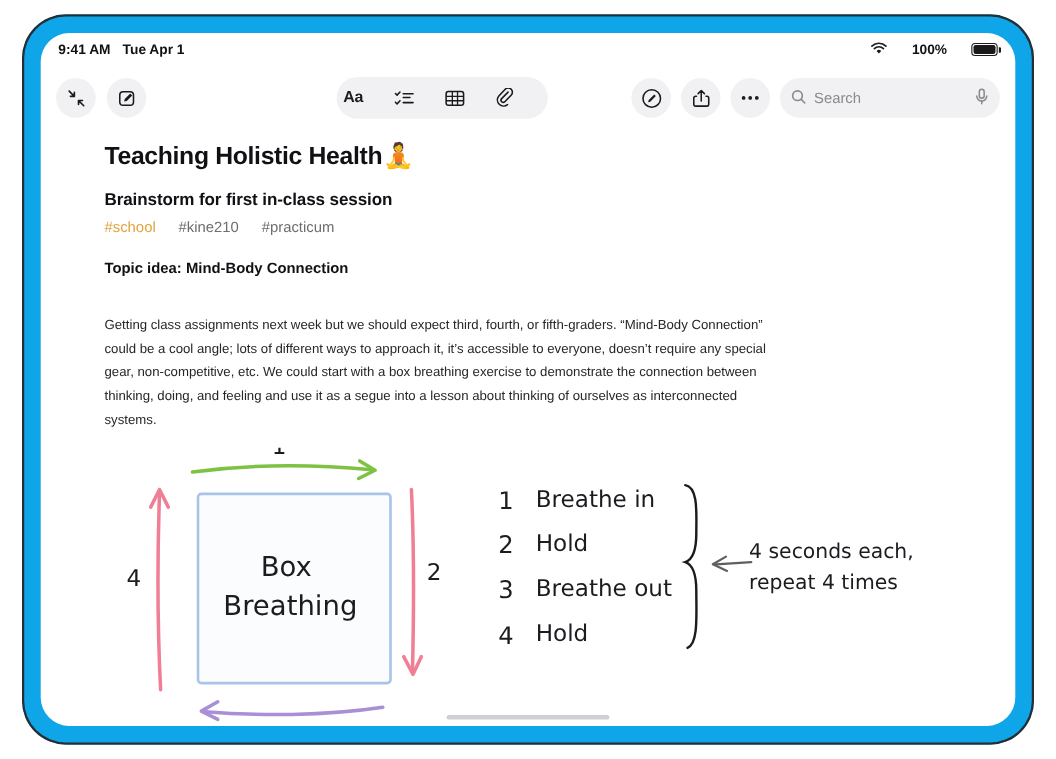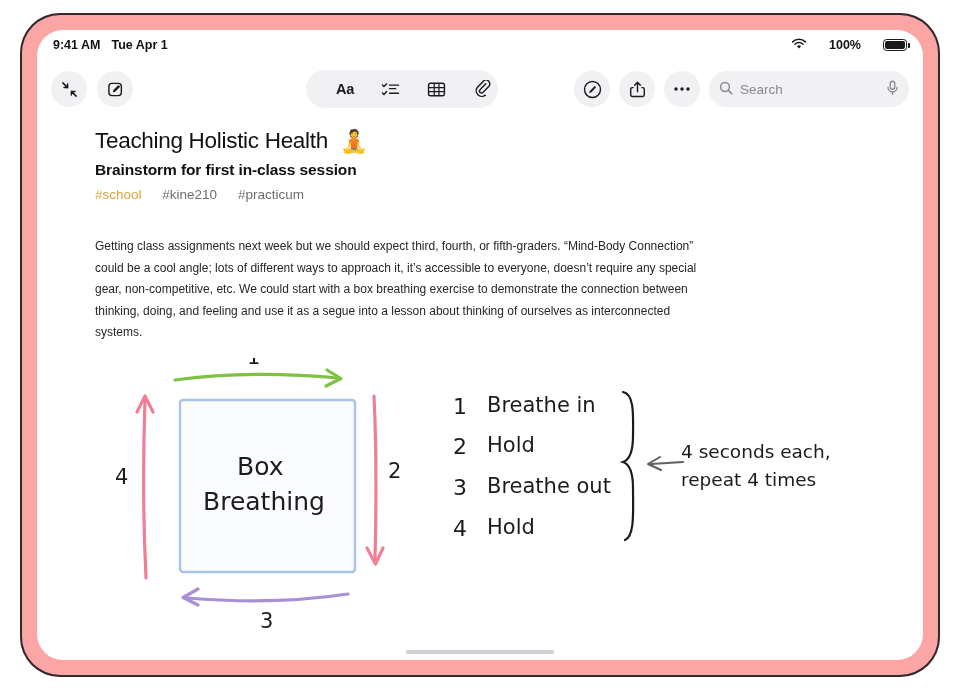--- a/index.html
+++ b/index.html
@@ -8,21 +8,21 @@
     background: #ffffff;
     font-family: "Liberation Sans", sans-serif;
     overflow: hidden;
   }
 
   
   .device {
     position: absolute;
     left: 20px; top: 13px;
     width: 920px; height: 664px;
-    background: #fca5a5;
+    background: #0ea5e9;
     border-radius: 40px;
     box-shadow: inset 0 0 0 2px #2b2b30;
   }
   .bezel-inner {
     position: absolute;
     left: 17px; top: 17px;
     width: 886px; height: 630px;
     background: #ffffff;
     border-radius: 26px;
     overflow: hidden;
@@ -71,21 +71,21 @@
   .pill-group {
     display: flex; align-items: center;
     background: #f1f1f3;
     border-radius: 20px;
     height: 38px;
     padding: 0 6px;
     gap: 4px;
   }
   .pill-item {
     width: 42px; height: 30px;
-    display: flex; align-items: center; justify-content: flex-end;
+    display: flex; align-items: center; justify-content: flex-start;
     border-radius: 15px; color: #1b1b1e;
   }
   .tb-center {
     position: absolute; left: 50%; transform: translateX(-50%);
     margin-left: -78px;
   }
   .tb-right {
     margin-left: auto; display: flex; align-items: center; gap: 9px;
   }
   .search-box {
@@ -98,27 +98,27 @@
   .search-box .mic { margin-left: auto; }
   .aa-label { font-size: 14.5px; font-weight: 600; letter-spacing: -0.3px; }
 
   
   .note {
     position: absolute; left: 0; top: 88px; right: 0; bottom: 0;
     padding: 10px 60px 0 58px;
     overflow: hidden;
   }
   .note-title {
-    font-size: 22.5px; font-weight: normal; color: #111115;
+    font-size: 22.5px; font-weight: bold; color: #111115;
     letter-spacing: -0.3px;
-    display: flex; align-items: flex-start; gap: 12px;
+    display: flex; align-items: flex-end; gap: 1px;
   }
   .note-sub {
     font-size: 15.5px; font-weight: bold; color: #111115;
-    margin-top: 6px; letter-spacing: -0.1px;
+    margin-top: 18px; letter-spacing: -0.1px;
   }
   .tags { margin-top: 8px; font-size: 13.5px; color: #6d6d72; }
   .tag-school { color: #e2a33c; }
   .tag-plain { color: #6d6d72; margin-left: 17px; }
   .topic {
     margin-top: 22px;
     font-size: 13.5px; font-weight: bold; color: #111115;
   }
   .para {
     margin-top: 34px;
@@ -258,20 +258,21 @@
       <div class="note-title">
         <span>Teaching Holistic Health</span>
         <span>🧘</span>
       </div>
       <div class="note-sub">Brainstorm for first in-class session</div>
       <div class="tags">
         <span class="tag-school">#school</span>
         <span class="tag-plain">#kine210</span>
         <span class="tag-plain">#practicum</span>
       </div>
+      <div class="topic">Topic idea: Mind-Body Connection</div>
       <div class="para">Getting class assignments next week but we should expect third, fourth, or fifth-graders. “Mind-Body Connection” could be a cool angle; lots of different ways to approach it, it’s accessible to everyone, doesn’t require any special gear, non-competitive, etc. We could start with a box breathing exercise to demonstrate the connection between thinking, doing, and feeling and use it as a segue into a lesson about thinking of ourselves as interconnected systems.</div>
 
       <div class="sketch">
         <svg width="790" height="280" viewBox="0 0 790 280">
 
           <rect x="85" y="42" width="175" height="172" rx="3" fill="#fbfcfe" stroke="#aac4e8" stroke-width="2.4"></rect>
 
           <text class="handwrite" x="142" y="117" font-size="25" fill="#6f9ce0">Box</text>
           <text class="handwrite" x="108" y="152" font-size="25" fill="#6f9ce0">Breathing</text>
 

